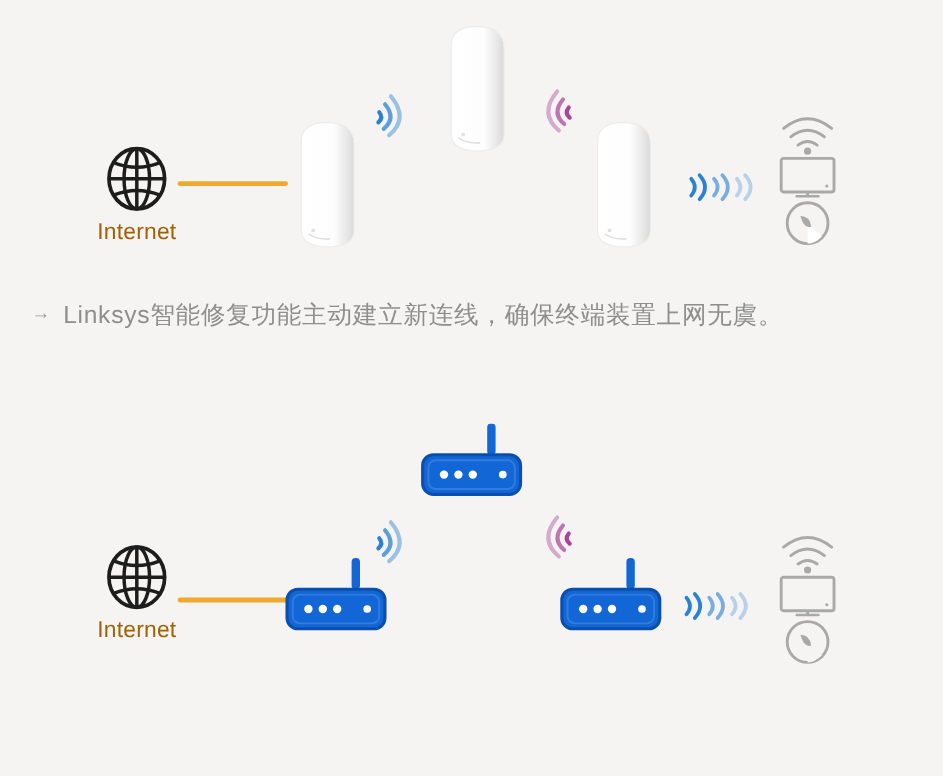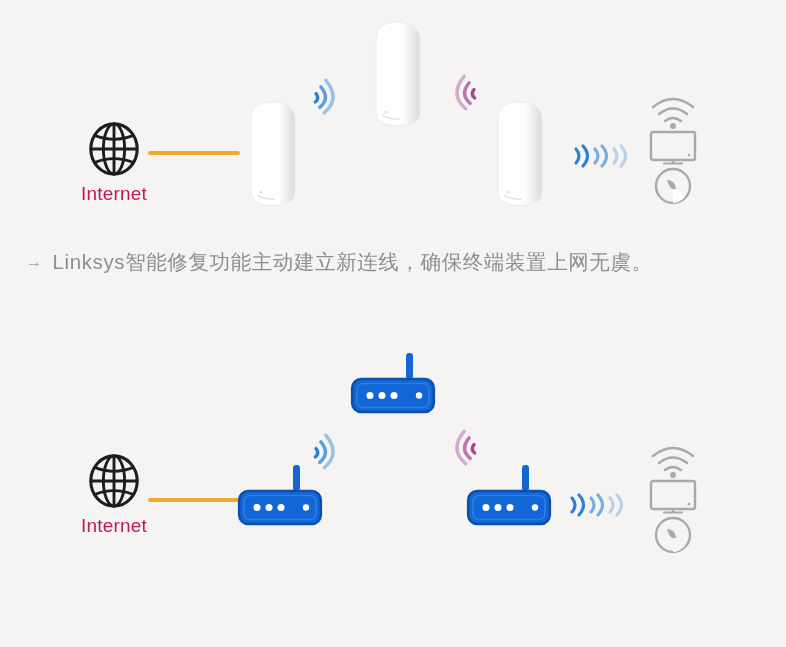--- a/index.html
+++ b/index.html
@@ -13,21 +13,21 @@
   .panel{position:absolute;left:0;width:786px;}
   #panel-mesh{top:0;height:325px;}
   #panel-nonmesh{top:325px;height:322px;}
 
   .stage{position:relative;width:786px;height:235px;}
 
   
   .internet-node{position:absolute;left:68px;top:118px;width:92px;text-align:center;}
   .globe-wrap{width:92px;height:62px;display:flex;align-items:center;justify-content:center;}
   .internet-label{
-    font-size:19px;color:#be185d;letter-spacing:.2px;margin-top:3px;
+    font-size:19px;color:#a16207;letter-spacing:.2px;margin-top:3px;
     font-family:"Liberation Sans","DejaVu Sans",sans-serif;
   }
 
   
   .wire{position:absolute;height:4px;border-radius:2px;background:#efa92f;}
 
   
   .velop{position:absolute;}
   .velop svg{display:block;}
 

